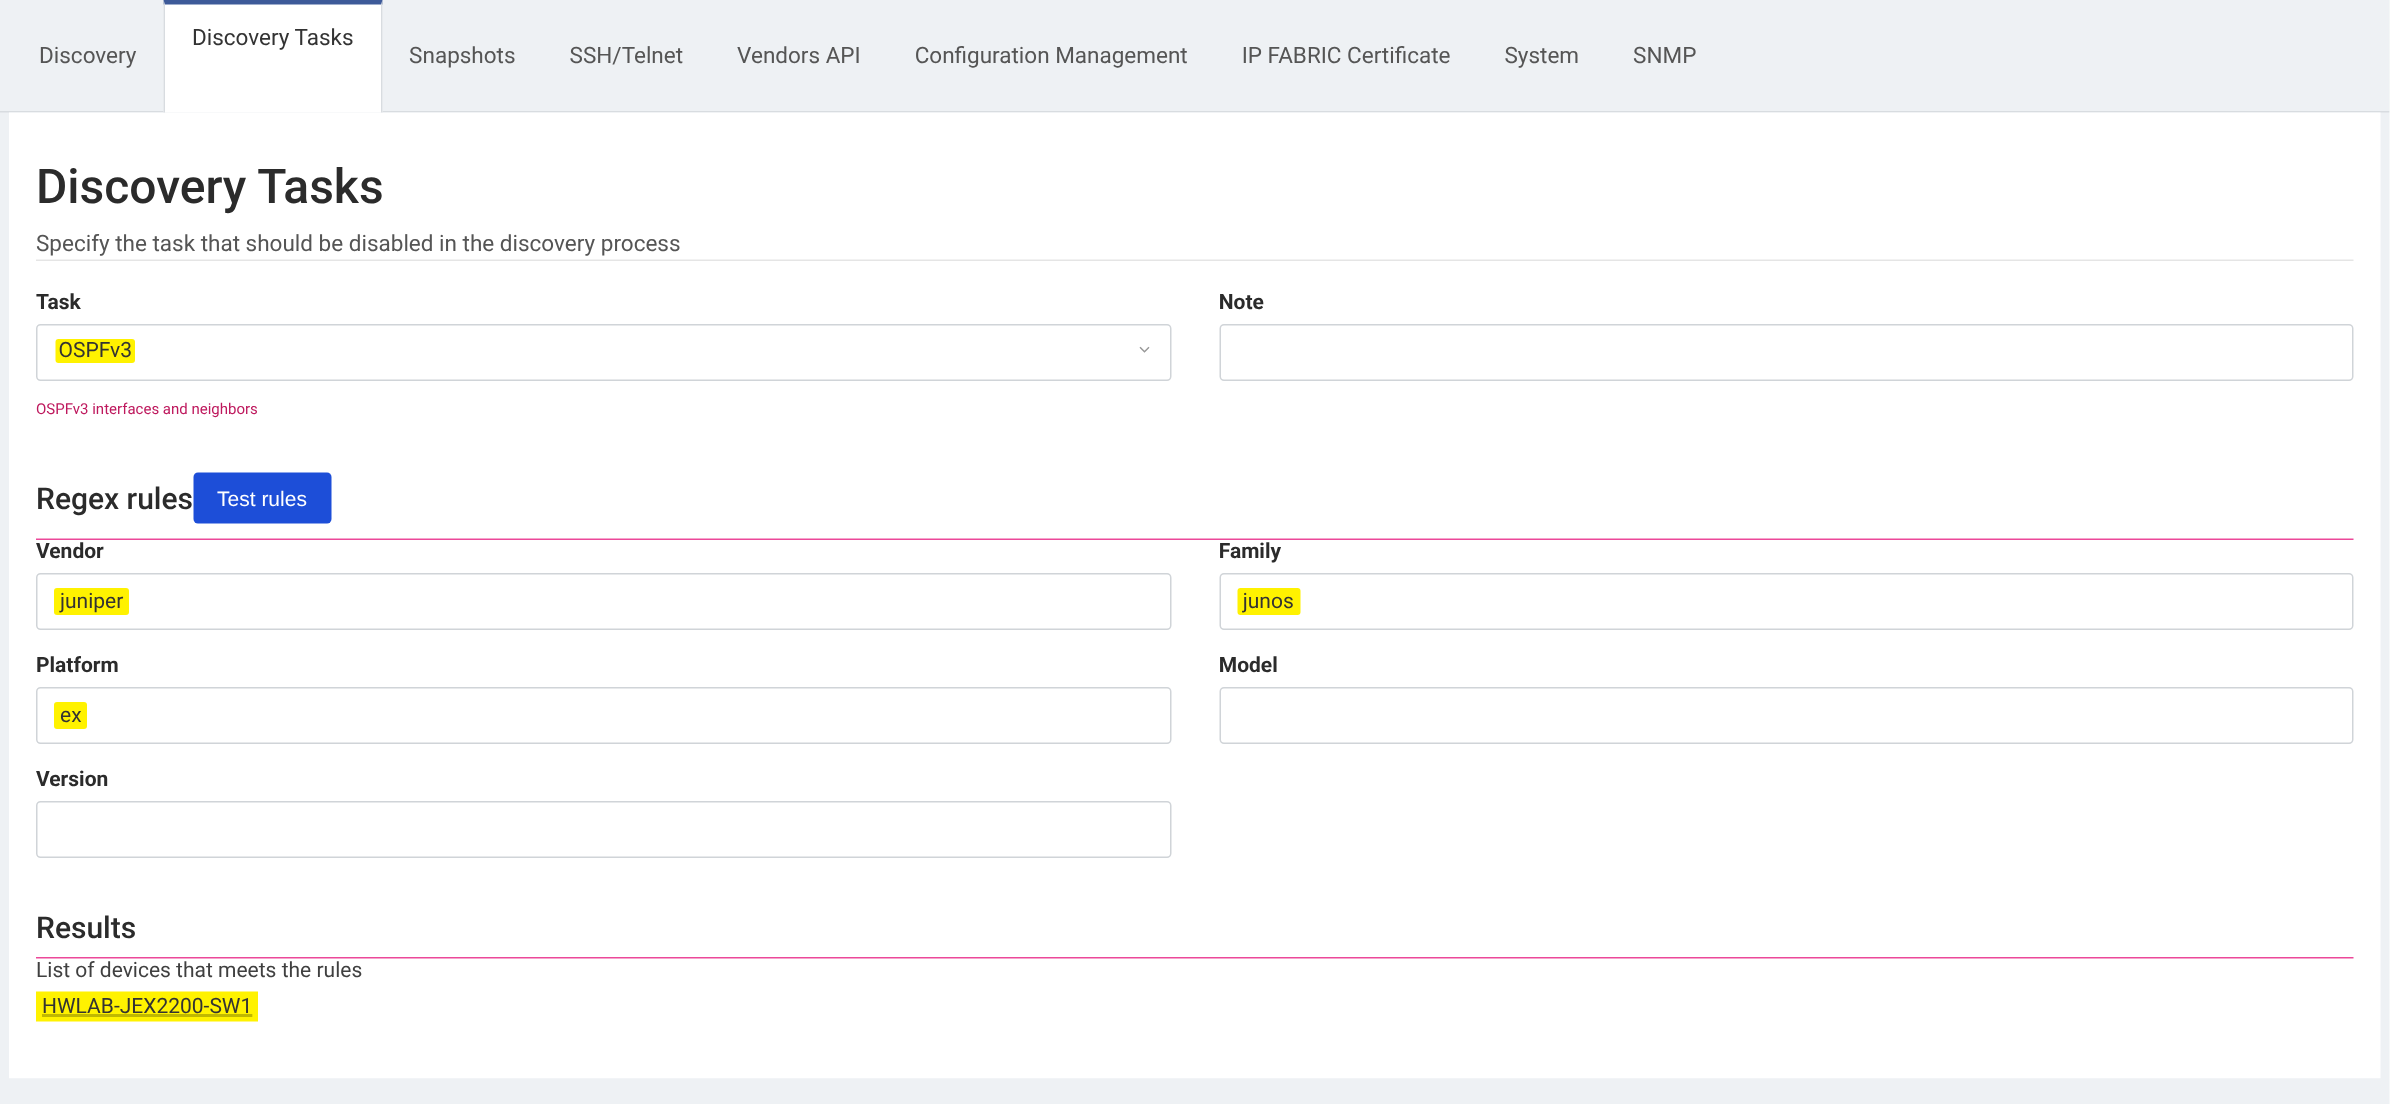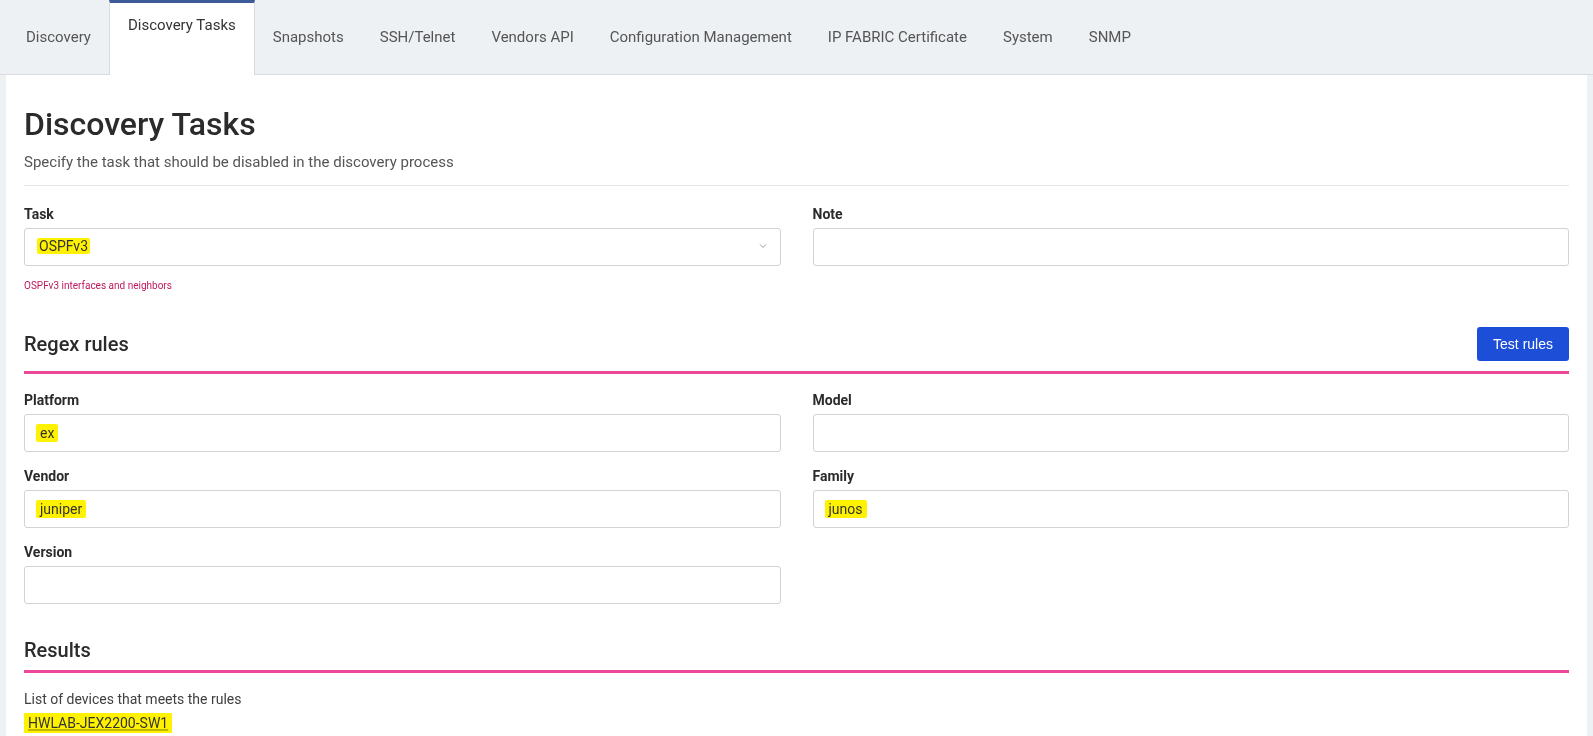--- a/index.html
+++ b/index.html
@@ -39,21 +39,21 @@
   }
   h1.page-title {
     font-size: 32px;
     font-weight: 500;
     color: #2b2b2b;
     margin-bottom: 10px;
   }
   .subtitle {
     color: #555;
     font-size: 15px;
-    padding-bottom: 14px;
+    padding-bottom: 2px;
     border-bottom: 1px solid #e5e5e5;
     margin-bottom: 20px;
   }
   .form-row {
     display: flex;
     gap: 32px;
   }
   .form-col {
     flex: 1;
     min-width: 0;
@@ -91,26 +91,24 @@
     pointer-events: none;
     color: #999;
   }
   .help-text {
     font-size: 10px;
     color: #be185d;
     margin-top: 14px;
   }
   .section-header {
     display: flex;
-    justify-content: space-between;
     align-items: center;
     margin-top: 36px;
-    border-bottom: 3px solid #ec4899;
+    border-bottom: 1px solid #ec4899;
     padding-bottom: 10px;
-    margin-bottom: 18px;
   }
   .section-header.no-button {
     padding-bottom: 8px;
   }
   h2.section-title {
     font-size: 20px;
     font-weight: 500;
     color: #2b2b2b;
   }
   .btn-primary {
@@ -201,51 +199,51 @@
     </div>
   </div>
 
   <div class="section-header">
     <h2 class="section-title">Regex rules</h2>
     <button class="btn-primary">Test rules</button>
   </div>
 
   <div class="form-row">
     <div class="form-col field-group">
+      <label class="field-label">Vendor</label>
+      <div class="input-with-highlight">
+        <input type="text" class="text-input transparent-text" value="juniper" style="">
+        <div class="input-highlight-overlay"><span>juniper</span></div>
+      </div>
+    </div>
+    <div class="form-col field-group">
+      <label class="field-label">Family</label>
+      <div class="input-with-highlight">
+        <input type="text" class="text-input transparent-text" value="junos" style="">
+        <div class="input-highlight-overlay"><span>junos</span></div>
+      </div>
+    </div>
+  </div>
+
+  <div class="form-row">
+    <div class="form-col field-group">
       <label class="field-label">Platform</label>
       <div class="input-with-highlight">
         <input type="text" class="text-input transparent-text" value="ex" style="">
         <div class="input-highlight-overlay"><span>ex</span></div>
       </div>
     </div>
     <div class="form-col field-group">
       <label class="field-label">Model</label>
       <input type="text" class="text-input" value="" style="">
     </div>
   </div>
 
   <div class="form-row">
     <div class="form-col field-group">
-      <label class="field-label">Vendor</label>
-      <div class="input-with-highlight">
-        <input type="text" class="text-input transparent-text" value="juniper" style="">
-        <div class="input-highlight-overlay"><span>juniper</span></div>
-      </div>
-    </div>
-    <div class="form-col field-group">
-      <label class="field-label">Family</label>
-      <div class="input-with-highlight">
-        <input type="text" class="text-input transparent-text" value="junos" style="">
-        <div class="input-highlight-overlay"><span>junos</span></div>
-      </div>
-    </div>
-  </div>
-
-  <div class="form-row">
-    <div class="form-col field-group">
       <label class="field-label">Version</label>
       <input type="text" class="text-input" value="" style="">
     </div>
     <div class="form-col field-group"></div>
   </div>
 
   <div class="section-header no-button" style="margin-top:18px;">
     <h2 class="section-title">Results</h2>
   </div>
   <div class="results-desc">List of devices that meets the rules</div>

